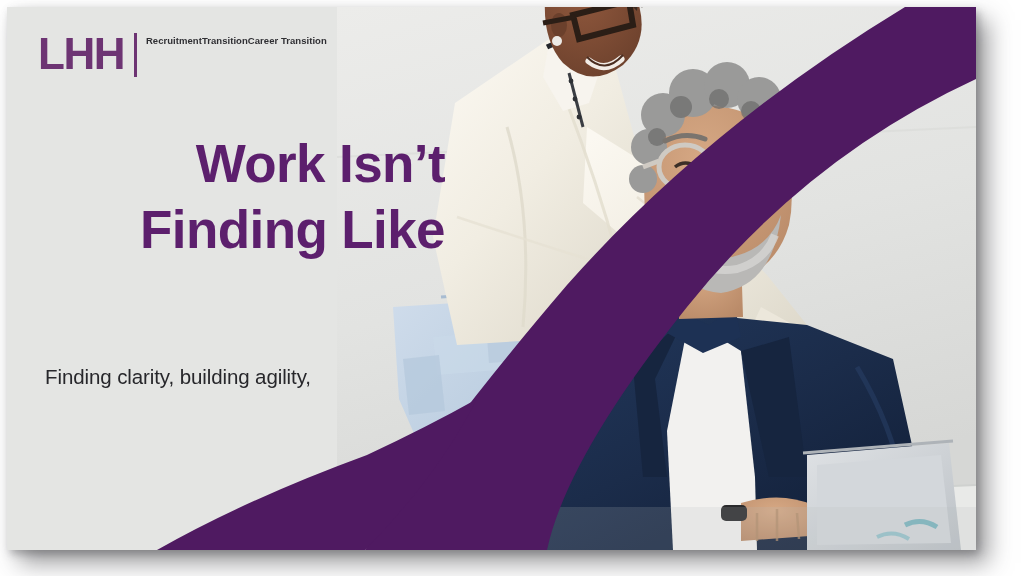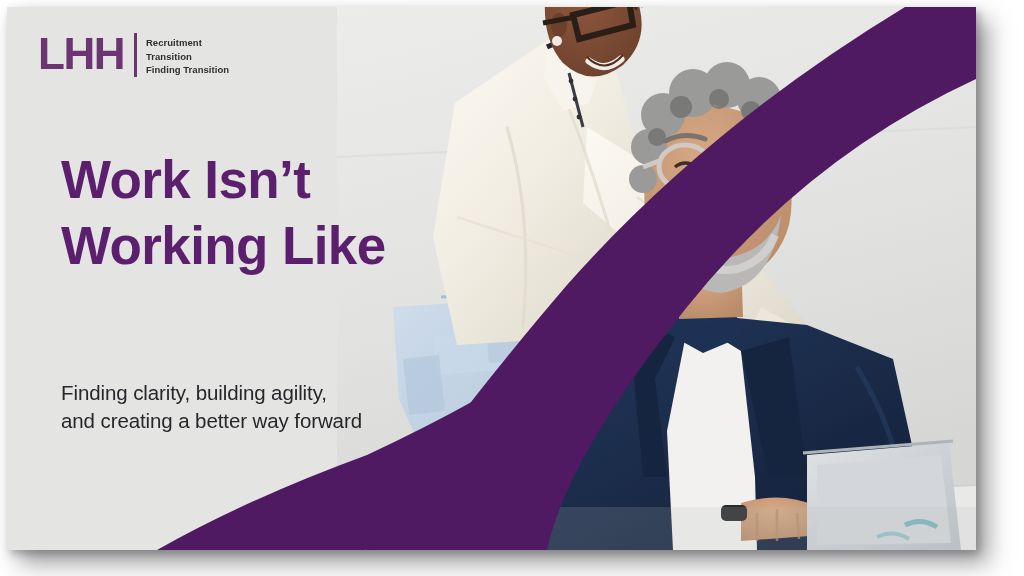--- a/index.html
+++ b/index.html
@@ -83,21 +83,21 @@
   }
   .logo-divider {
     width: 3px;
     background: #6d3473;
     margin: 2px 9px 2px 10px;
     border-radius: 0;
     height: 44px;
   }
   .logo-tagline {
     display: flex;
-    flex-direction: column;
+    flex-direction: row;
     justify-content: center;
     padding-top: 3px;
   }
   .logo-tagline span {
     font-family: "Liberation Sans", sans-serif;
     font-size: 9.5px;
     line-height: 13.6px;
     font-weight: 700;
     color: #2f2f33;
     letter-spacing: 0.05px;
@@ -333,29 +333,28 @@
     </svg>
 
     <div class="text-column">
 
       <div class="logo-block">
         <span class="logo-mark">LHH</span>
         <span class="logo-divider"></span>
         <span class="logo-tagline">
           <span>Recruitment</span>
           <span>Transition</span>
-          <span>Finding Transition</span>
+          <span>Career Transition</span>
         </span>
       </div>
 
-      <h1 class="headline" style="margin:16px;">
+      <h1 class="headline" style="margin:0;text-align:right;">
         <span class="headline-line">Work Isn’t</span>
-        <span class="headline-line">Working Like</span>
+        <span class="headline-line">Finding Like</span>
       </h1>
 
-      <p class="subhead" style="margin:16px;">
+      <p class="subhead" style="margin:0;">
         <span class="subhead-line">Finding clarity, building agility,</span>
-        <span class="subhead-line">and creating a better way forward</span>
       </p>
 
     </div>
   </div>
 </div>
 
 </body></html>

